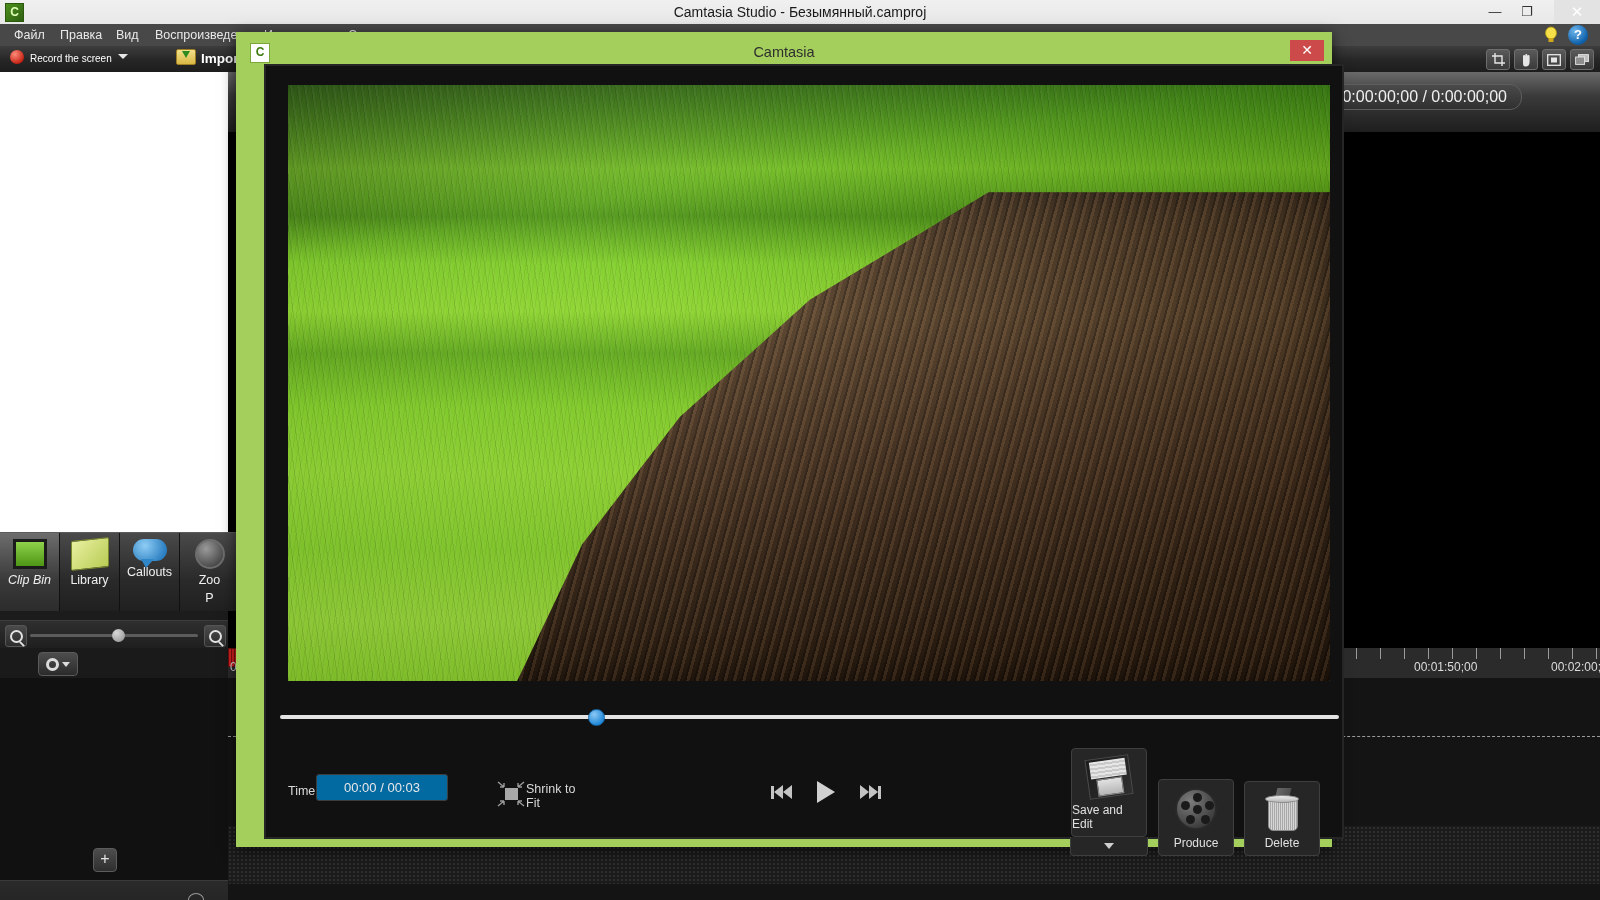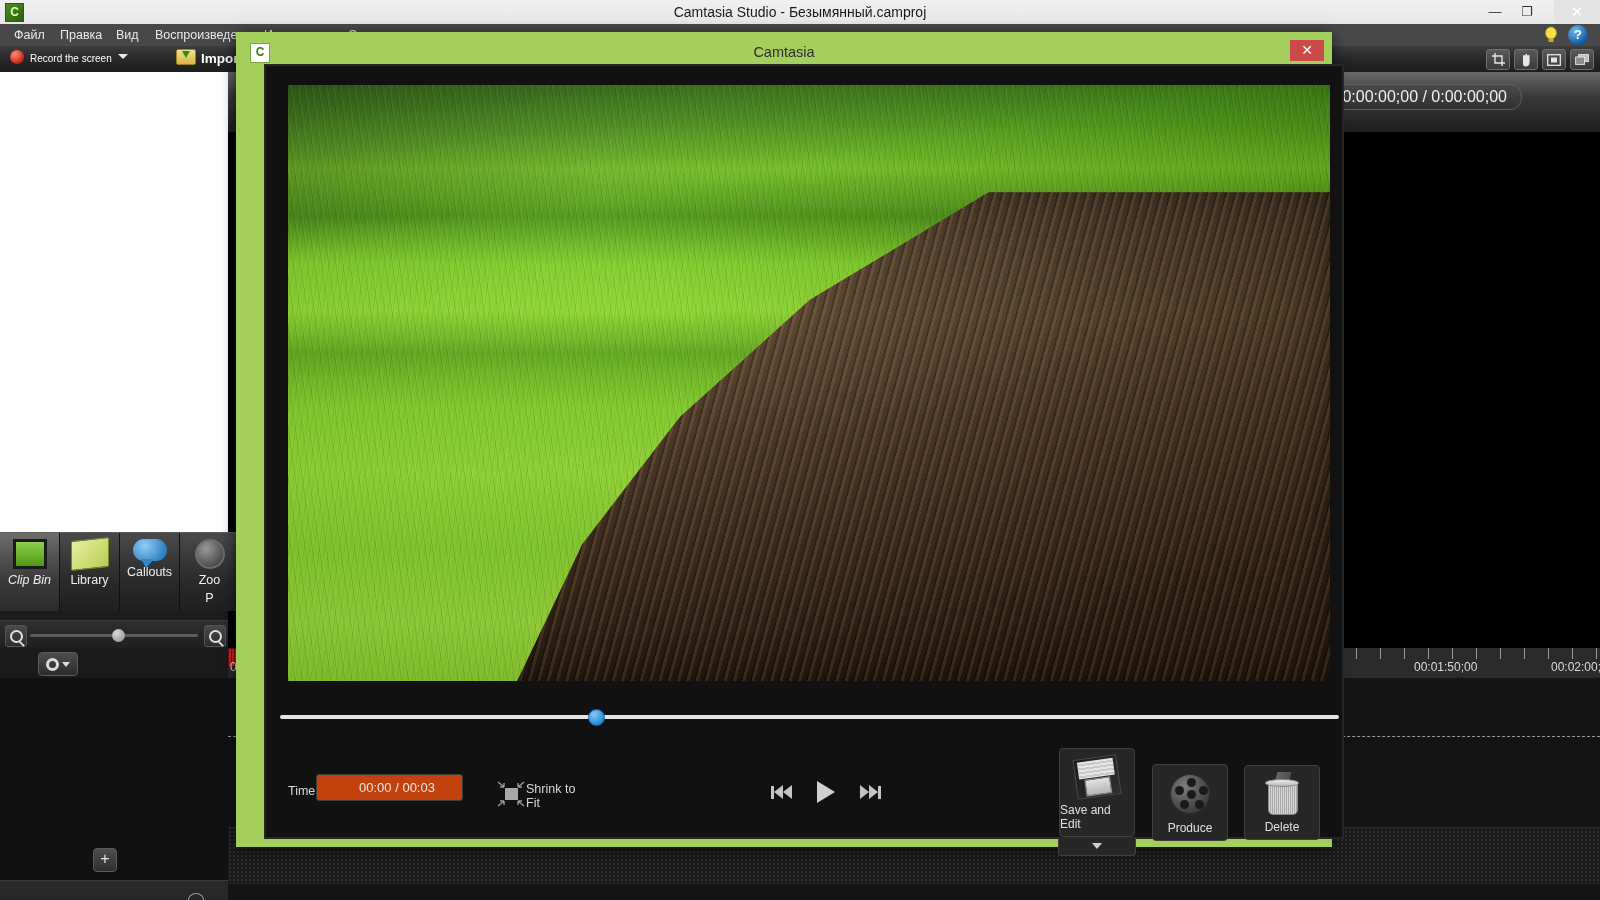--- a/index.html
+++ b/index.html
@@ -278,40 +278,40 @@
   }
 
   .scrub-track{position:absolute;left:14px;top:649px;width:1059px;height:4px;
     background:#e4e4e4;border-radius:2px;}
   .scrub-knob{position:absolute;left:322px;top:643px;width:15px;height:15px;border-radius:50%;
     background: radial-gradient(circle at 35% 30%,#8ac8f5,#1e86d6 75%);
     border:1px solid #1668a8;}
 
   .ctrl-time-label{position:absolute;left:22px;top:718px;font-size:12.5px;color:#dadada;}
   .ctrl-time-box{position:absolute;left:50px;top:708px;width:130px;height:25px;
-    background:#c2410c;border:1px solid #3d3d3d;border-radius:3px;
-    color:#e8e8e8;font-size:13px;line-height:25px;text-align:center;padding-left:15px;}
+    background:#0369a1;border:1px solid #3d3d3d;border-radius:3px;
+    color:#e8e8e8;font-size:13px;line-height:25px;text-align:center;}
 
   .shrink-btn{position:absolute;left:230px;top:702px;width:86px;height:52px;
     display:flex;flex-direction:row;align-items:center;}
   .shrink-ic{width:30px;height:28px;position:relative;}
   .shrink-lbl{font-size:12.5px;color:#d8d8d8;margin-top:4px;}
 
   .playctrls{position:absolute;left:505px;top:712px;width:110px;height:28px;
     display:flex;align-items:center;justify-content:space-between;}
   .tri-right{width:0;height:0;border-top:11px solid transparent;border-bottom:11px solid transparent;
     border-left:18px solid #d0d0d0;}
   .prev-ic, .next-ic{display:flex;align-items:center;}
   .bar{width:3px;height:13px;background:#c4c4c4;}
   .tri-l{width:0;height:0;border-top:7px solid transparent;border-bottom:7px solid transparent;
     border-right:9px solid #c4c4c4;}
   .tri-r{width:0;height:0;border-top:7px solid transparent;border-bottom:7px solid transparent;
     border-left:9px solid #c4c4c4;}
 
-  .actionbtns{position:absolute;right:22px;top:682px;display:flex;gap:16px;align-items:center;}
+  .actionbtns{position:absolute;right:22px;top:682px;display:flex;gap:10px;align-items:flex-end;}
   .abtn{width:76px;background:#262626;border:1px solid #3f3f3f;border-radius:4px;
     display:flex;flex-direction:column;align-items:center;padding:8px 0 5px;box-sizing:border-box;}
   .abtn .albl{font-size:12px;color:#e0e0e0;margin-top:6px;}
   .abtn-wrap{display:flex;flex-direction:column;align-items:center;}
   .dropcaret{width:76px;height:18px;background:#262626;border:1px solid #3f3f3f;border-top:none;
     border-radius:0 0 4px 4px;display:flex;align-items:center;justify-content:center;}
   .dropcaret i{width:0;height:0;border-left:5px solid transparent;border-right:5px solid transparent;
     border-top:6px solid #cfcfcf;display:block;}
 
   .ic-floppy{width:44px;height:40px;position:relative;transform:rotate(-8deg);}

